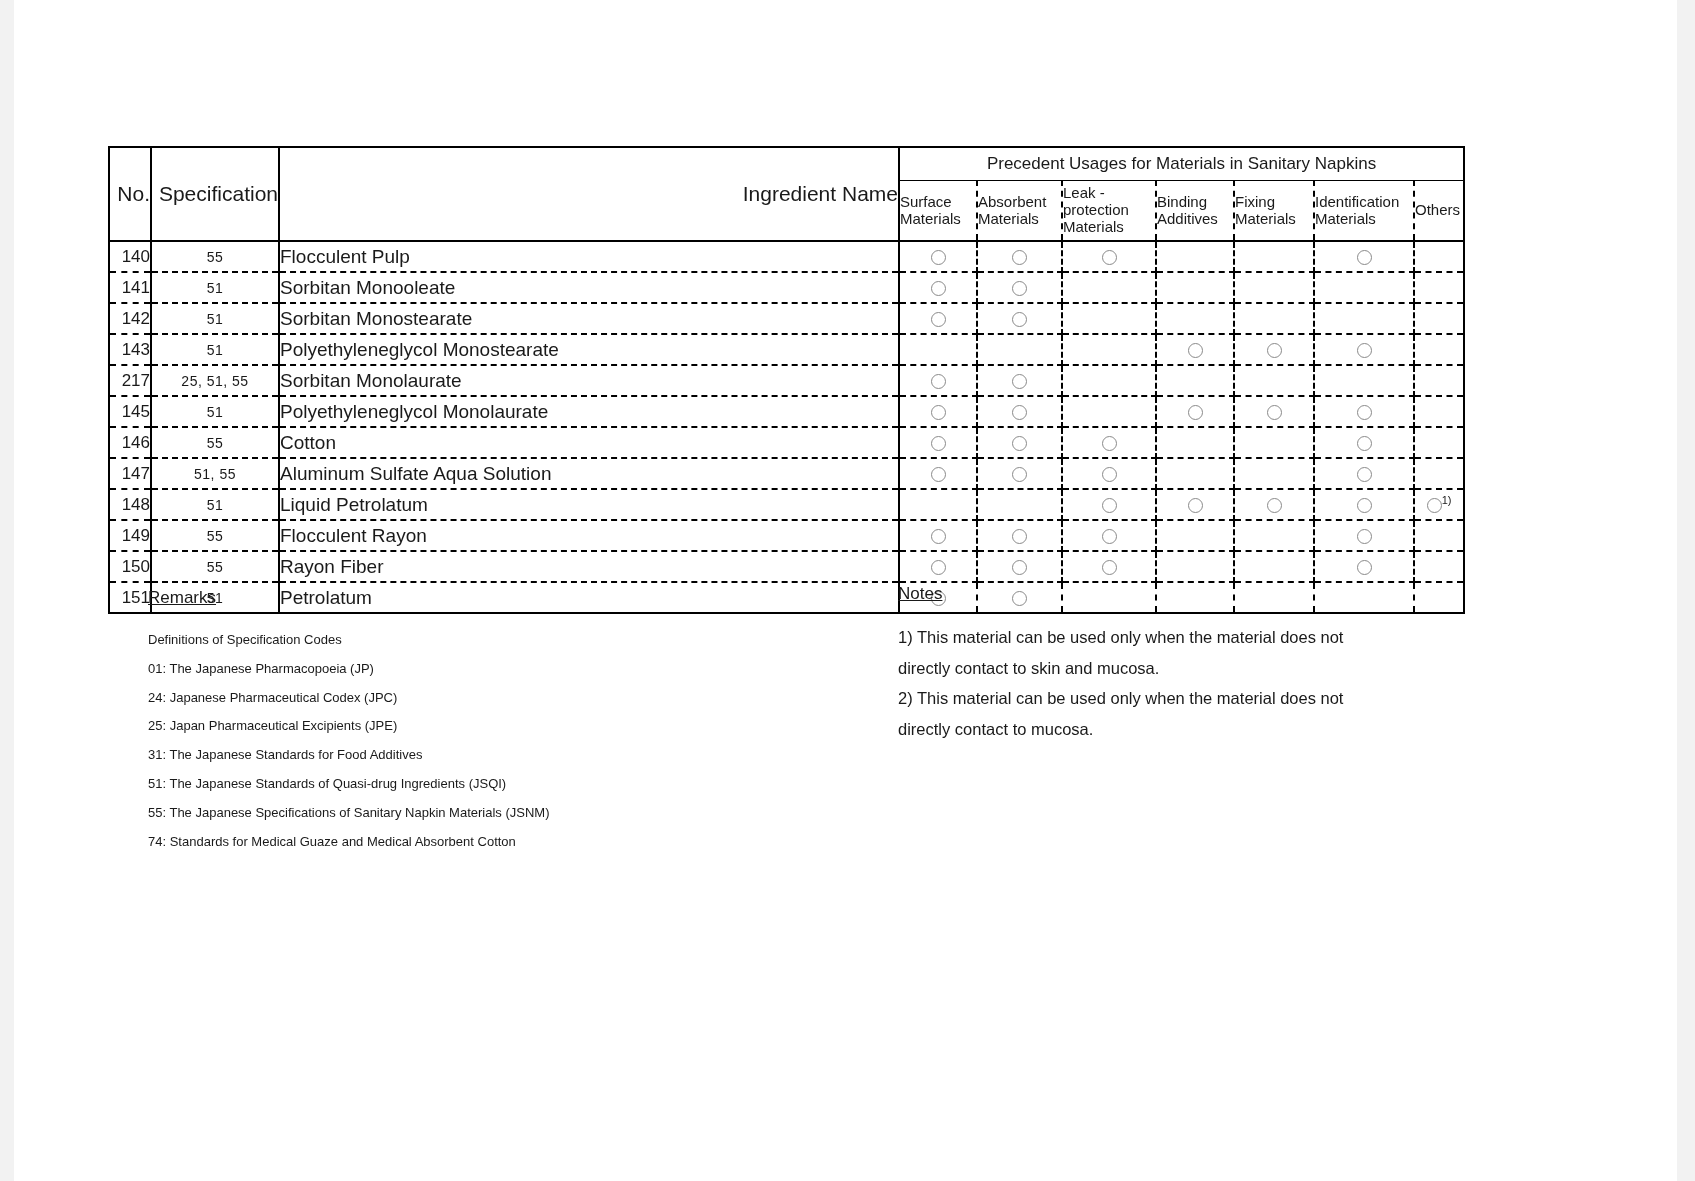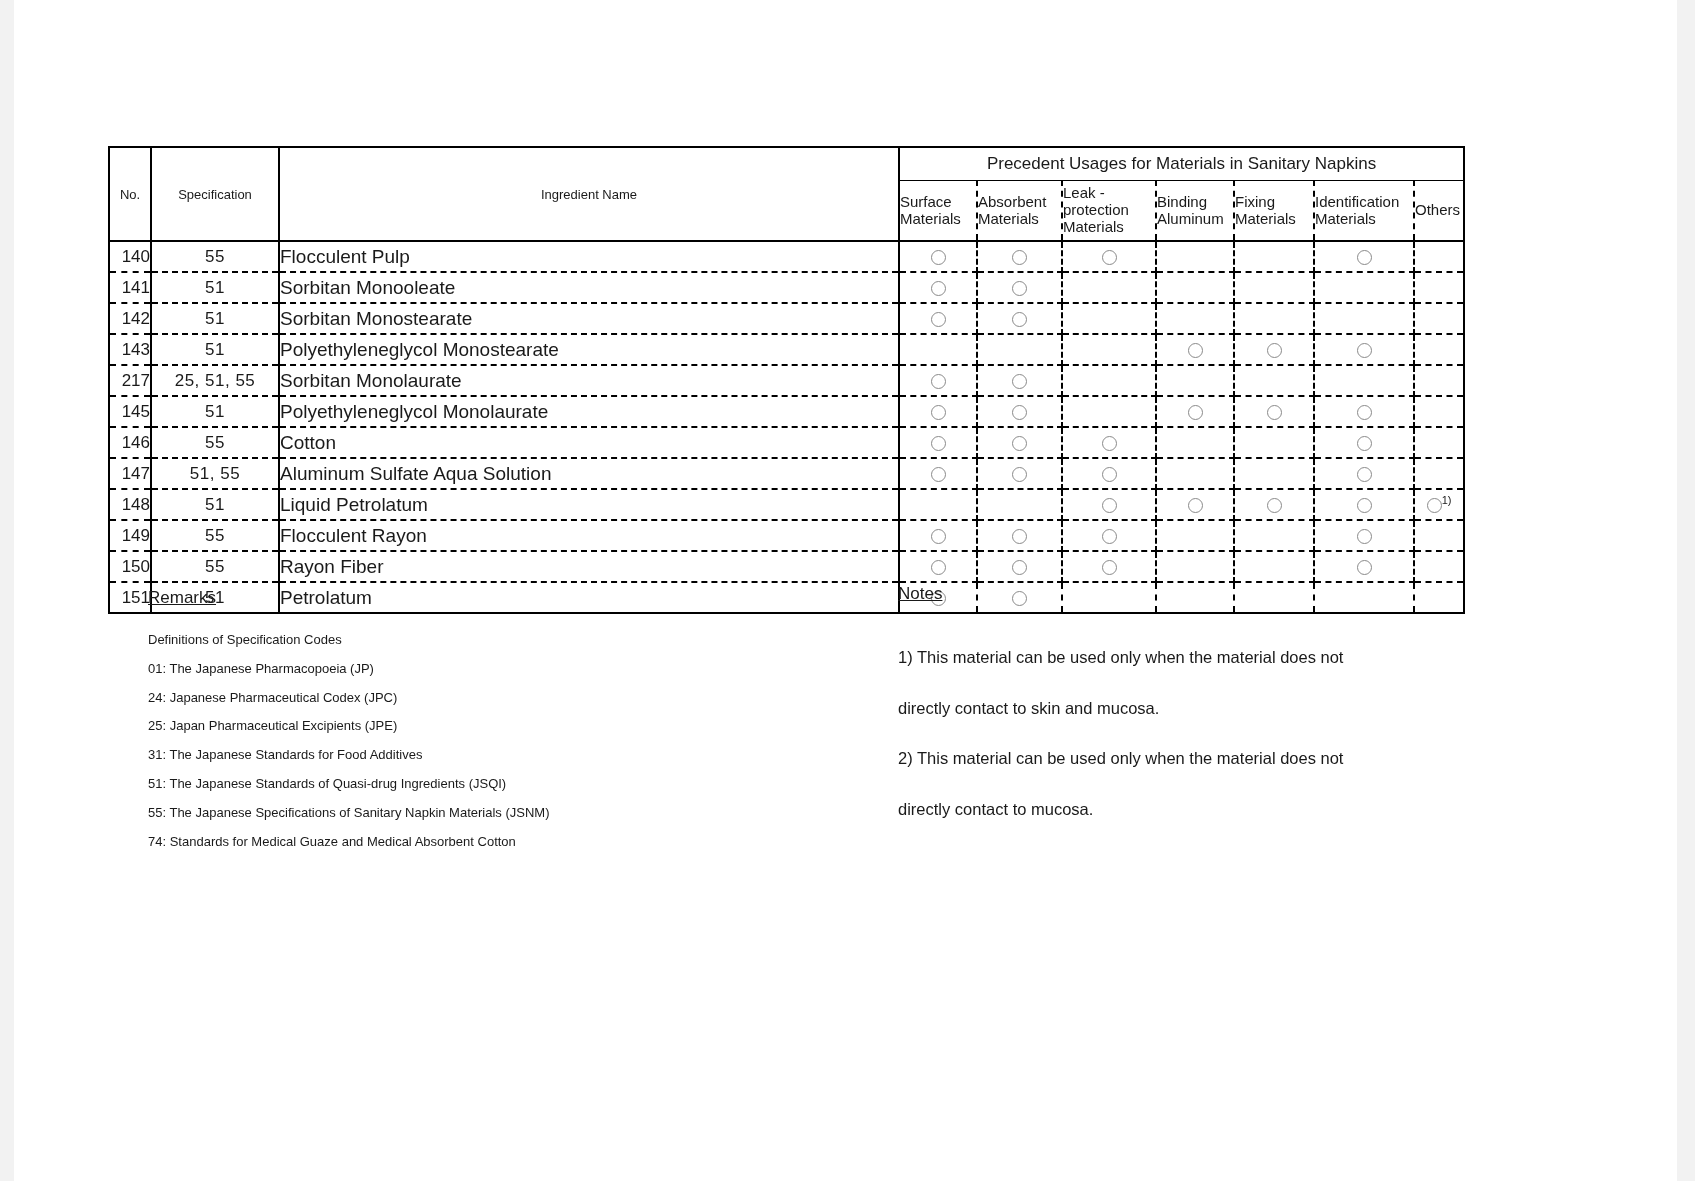--- a/index.html
+++ b/index.html
@@ -60,22 +60,22 @@
 
   
   .outer-frame {
     border: 2.5px solid #000;
   }
 
   
   .hdr-no, .hdr-spec, .hdr-name {
     border-right: 2.5px solid #000;
     border-bottom: 2.5px solid #000;
-    text-align: center;
-    font-size: 13px;
+    text-align: right;
+    font-size: 21px;
     height: 92px;
   }
   .hdr-no { width: 42px; }
   .hdr-spec { width: 128px; }
   .hdr-name { width: 620px; }
 
   .hdr-group {
     border-bottom: 1.2px solid #000;
     text-align: center;
     font-size: 17px;
@@ -105,21 +105,21 @@
     font-size: 17px;
     height: 29px;
     padding-right: 2px;
     box-sizing: border-box;
   }
   td.c-spec {
     width: 128px;
     border-right: 2.5px solid #000;
     border-bottom: 2.2px dashed #000;
     text-align: center;
-    font-size: 17px;
+    font-size: 14px;
     height: 29px;
     letter-spacing: 0.5px;
   }
   td.c-name {
     width: 620px;
     border-right: 2.5px solid #000;
     border-bottom: 2.2px dashed #000;
     text-align: left;
     font-size: 19px;
     height: 29px;
@@ -181,21 +181,20 @@
   }
   .foot-line {
     font-size: 13px;
     line-height: 28.8px;
     white-space: nowrap;
   }
   .notes-line {
     font-size: 16.5px;
     line-height: 30.5px;
     white-space: nowrap;
-    margin-top: 20px;
   }
 </style>
 </head>
 <body>
 
 <div class="page-bg"></div>
 <div class="edge-shade-left"></div>
 <div class="edge-shade-right"></div>
 
 <div class="doc">
@@ -217,21 +216,21 @@
       <tr>
         <th class="hdr-no" rowspan="2">No.</th>
         <th class="hdr-spec" rowspan="2">Specification</th>
         <th class="hdr-name" rowspan="2">Ingredient Name</th>
         <th class="hdr-group" colspan="7">Precedent Usages for Materials in Sanitary Napkins</th>
       </tr>
       <tr>
         <th class="hdr-sub">Surface Materials</th>
         <th class="hdr-sub">Absorbent Materials</th>
         <th class="hdr-sub">Leak - protection Materials</th>
-        <th class="hdr-sub">Binding Aluminum</th>
+        <th class="hdr-sub">Binding Additives</th>
         <th class="hdr-sub">Fixing Materials</th>
         <th class="hdr-sub">Identification Materials</th>
         <th class="hdr-sub last nowrap-others">Others</th>
       </tr>
     </thead>
     <tbody id="table-body">
         <tr>
           <td class="c-no">140</td>
           <td class="c-spec">55</td>
           <td class="c-name">Flocculent Pulp</td>

